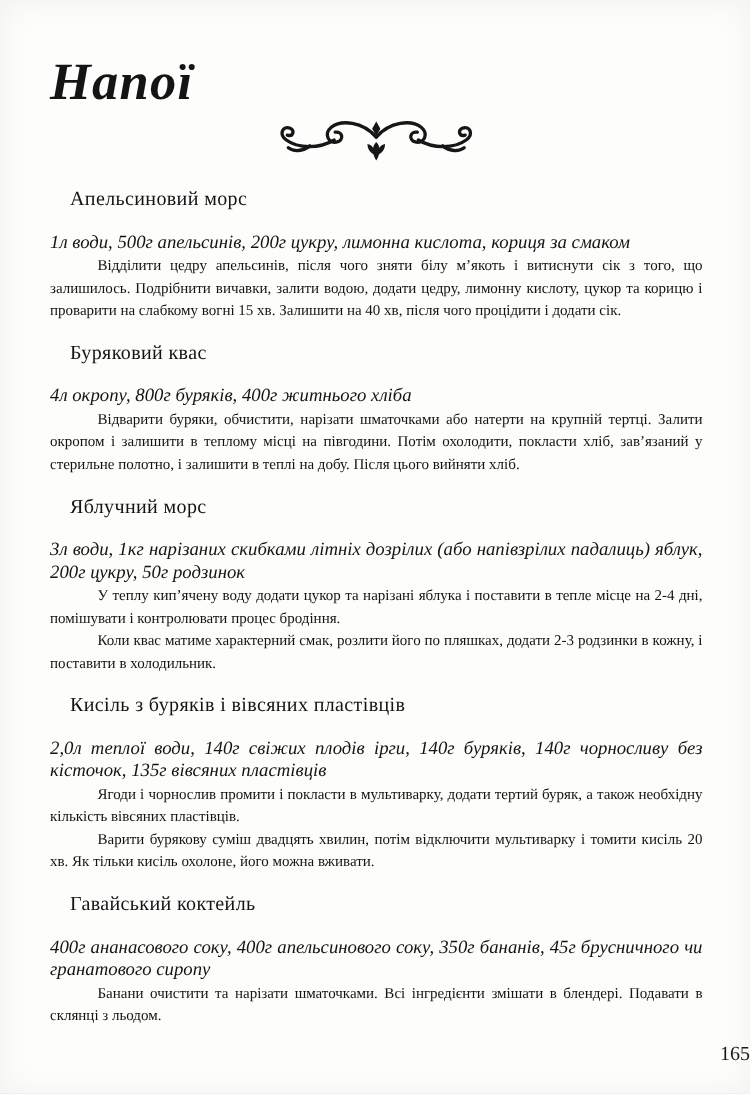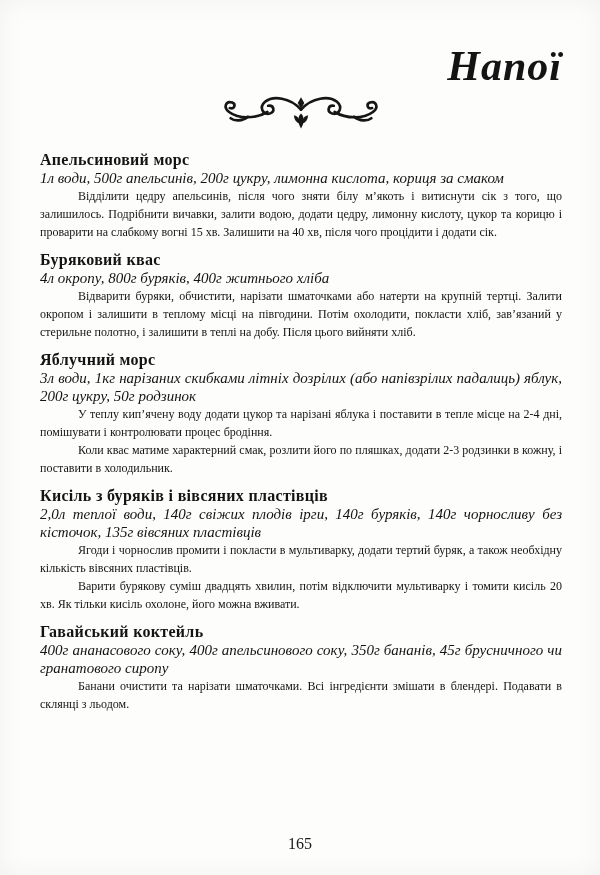--- a/index.html
+++ b/index.html
@@ -19,39 +19,39 @@
     padding: 44px 38px 0 40px;
     overflow: hidden;
     box-shadow: inset 0 0 26px rgba(0,0,0,0.05);
   }
   .title {
     margin: 0;
     font-size: 42px;
     line-height: 1.05;
     font-weight: bold;
     font-style: italic;
-    text-align: right;
+    text-align: left;
     letter-spacing: 1px;
   }
   .ornament {
     text-align: center;
     margin-top: 2px;
     line-height: 0;
   }
   .recipes {
     margin-top: 16px;
   }
   .recipe {
     margin-bottom: 9px;
   }
   .recipe-name {
-    margin: 0;
+    margin: 16px;
     font-size: 16px;
     line-height: 19px;
-    font-weight: bold;
+    font-weight: normal;
     letter-spacing: 0.3px;
   }
   .ingredients {
     margin: 0;
     font-size: 15px;
     line-height: 18px;
     font-style: italic;
     text-align: justify;
   }
   .body-par {
@@ -59,21 +59,21 @@
     font-size: 12px;
     line-height: 18px;
     text-align: justify;
     text-indent: 38px;
   }
   .page-number {
     position: absolute;
     left: 0;
     right: 0;
     bottom: 22px;
-    text-align: center;
+    text-align: right;
     font-size: 16px;
     color: #1a1a1a;
   }
 </style>
 </head>
 <body>
 
 <div class="page">
 
   <h1 class="title">Напої</h1>

